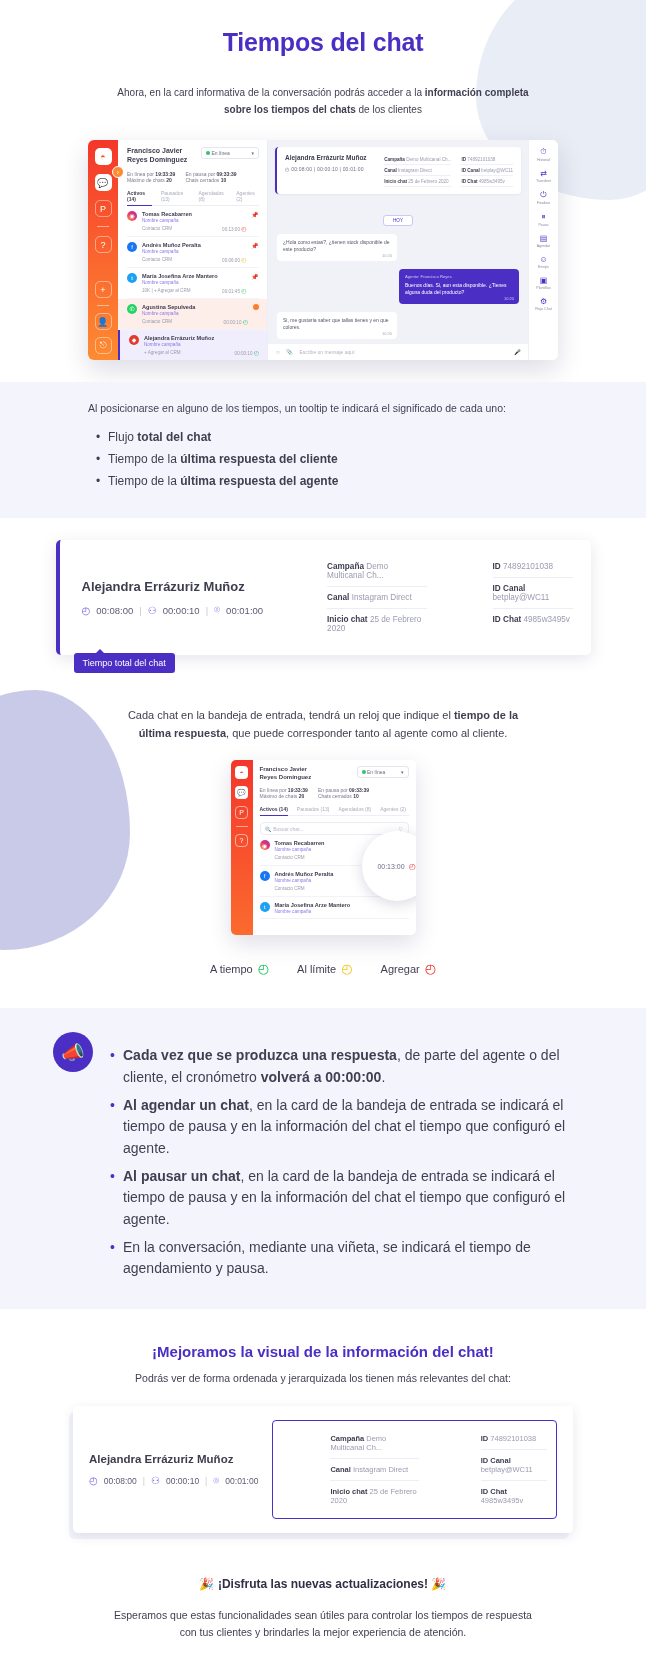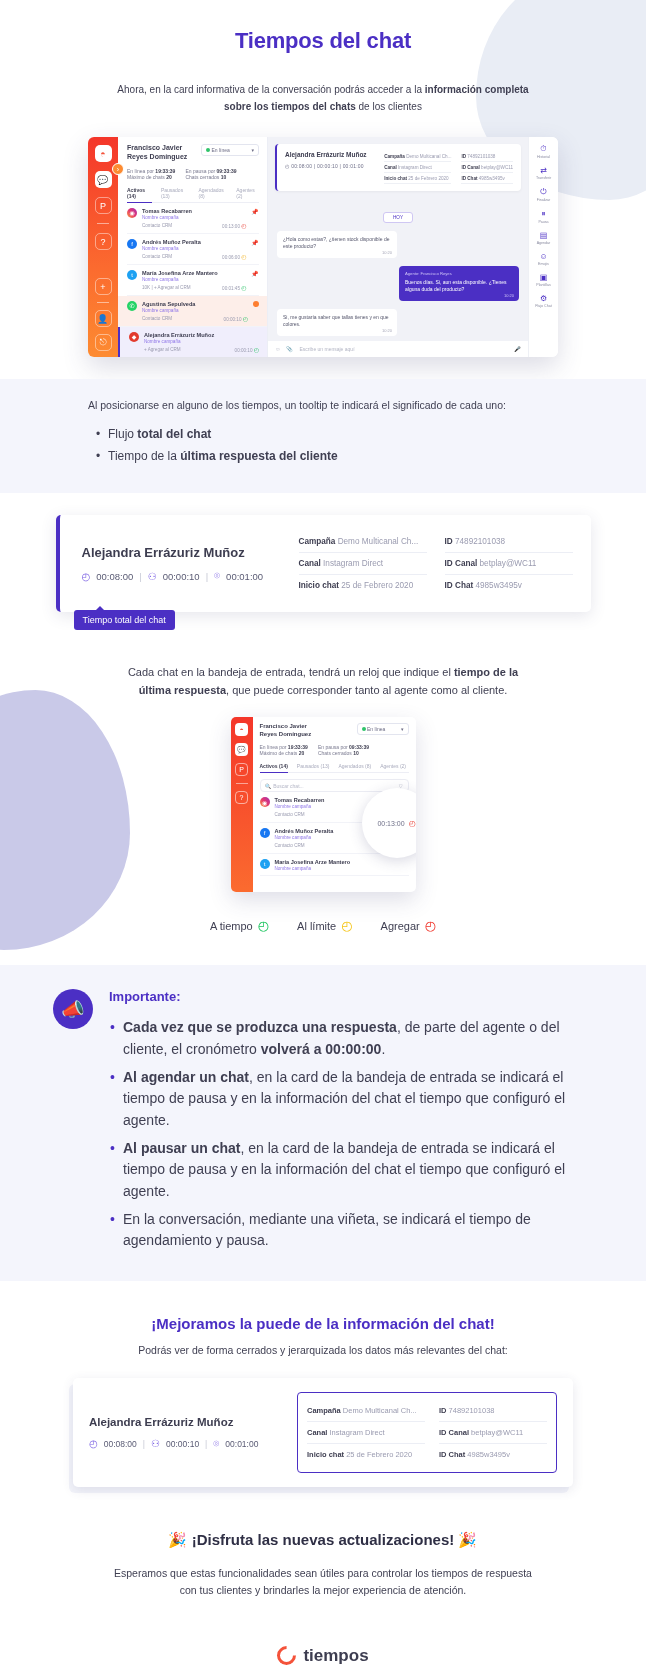--- a/index.html
+++ b/index.html
@@ -22,21 +22,21 @@
   .blob-left {
     position: absolute; left: -80px; top: 690px; width: 210px; height: 260px;
     background: #c9c9e8; border-radius: 55% 45% 60% 40% / 45% 55% 45% 55%;
     z-index: 0;
   }
 
   .band { position: relative; z-index: 2; }
   .band-soft { background: #f4f5fc; }
 
   h1.title {
-    text-align: center; color: #4b2fc4; font-size: 22px; font-weight: bold;
+    text-align: center; color: #4b2fc4; font-size: 25px; font-weight: bold;
     letter-spacing: -0.2px; padding-top: 28px;
   }
   .intro {
     width: 440px; margin: 28px auto 0; text-align: center;
     font-size: 10px; line-height: 1.65; color: #3f3f52;
   }
   .intro b { font-weight: bold; }
 
   
   .mock1-wrap { position: relative; margin: 22px 0 0 0; z-index: 2; }
@@ -141,21 +141,21 @@
     border-left: 4px solid #4b2fc4; box-shadow: 0 4px 16px rgba(60,60,110,.13);
     padding: 16px 18px 16px 22px; display: flex; justify-content: space-between; align-items: center; gap: 16px;
     position: relative;
   }
   .d-name { font-size: 13px; font-weight: bold; color: #3d3d50; }
   .d-times { font-size: 9.5px; color: #5a5b74; margin-top: 10px; display: flex; align-items: center; gap: 6px; }
   .d-times .sep { color: #c8cad6; }
   .d-ic { color: #7c62e3; font-size: 10px; }
   .d-cols { display: flex; gap: 18px; }
   .d-col { font-size: 8.2px; color: #9a9bb0; min-width: 128px; }
-  .d-col > div { border-bottom: 1px solid #eceef5; padding: 6px 0; }
+  .d-col > div { border-bottom: 1px solid #eceef5; padding: 6px 0; margin-left: 48px; }
   .d-col > div:last-child { border-bottom: none; }
   .d-col b { color: #3d3d50; }
   .tooltip {
     position: absolute; left: 14px; bottom: -18px; background: #4b2fc4; color: #fff;
     font-size: 9px; padding: 5px 9px; border-radius: 3px; white-space: nowrap;
   }
   .tooltip:before {
     content: ""; position: absolute; top: -4px; left: 22px;
     border-left: 4px solid transparent; border-right: 4px solid transparent; border-bottom: 4px solid #4b2fc4;
   }
@@ -198,21 +198,21 @@
   .mej-card-wrap { position: relative; width: 500px; margin: 22px auto 0; }
   .mej-shadow { position: absolute; inset: 0; background: #f3f4fa; border-radius: 6px; transform: translate(-4px,6px); }
   .mej-card {
     position: relative; background: #fff; border-radius: 5px; box-shadow: 0 3px 12px rgba(60,60,110,.12);
     padding: 14px 16px; display: flex; justify-content: space-between; align-items: center; gap: 14px;
   }
   .mej-right { border: 1.5px solid #4b2fc4; border-radius: 4px; padding: 7px 9px; display: flex; gap: 14px; }
 
   
   .outro { text-align: center; margin-top: 44px; position: relative; z-index: 2; }
-  .outro-title { font-size: 15px; font-weight: bold; color: #2f2f45; }
+  .outro-title { font-size: 12px; font-weight: bold; color: #2f2f45; }
   .outro-p { width: 420px; margin: 16px auto 0; font-size: 10.5px; line-height: 1.65; color: #3f3f52; }
   .footer { display: flex; align-items: center; justify-content: center; gap: 7px; margin: 46px 0 26px; position: relative; z-index: 2; }
   .logo-mark { width: 19px; height: 19px; border-radius: 50%; border: 3px solid #f4523a; border-right-color: transparent; transform: rotate(-45deg); }
   .logo-text { font-size: 17px; font-weight: bold; color: #3d3d50; }
 </style>
 </head>
 <body>
 
 <div class="page">
   <div class="blob-tr"></div>
@@ -398,20 +398,21 @@
           </div>
       </div>
     </div>
   </div>
 
   <div class="band band-soft tt-band" style="margin-top:22px;">
     <p class="tt-lead">Al posicionarse en alguno de los tiempos, un tooltip te indicará el significado de cada uno:</p>
     <ul class="tt-list">
       <li><span>Flujo </span><b>total del chat</b></li>
       <li><span>Tiempo de la </span><b>última respuesta del cliente</b></li>
+      <li><span>Tiempo de la </span><b>última respuesta del agente</b></li>
     </ul>
   </div>
 
   <div class="detail-wrap">
     <div class="detail">
       <div>
         <div class="d-name">Alejandra Errázuriz Muñoz</div>
         <div class="d-times">
           <span class="d-ic">◴</span>
             <span>00:08:00</span>
@@ -522,34 +523,33 @@
   <div class="legend">
     <div><span>A tiempo</span><span class="ic g">◴</span></div>
     <div><span>Al límite</span><span class="ic y">◴</span></div>
     <div><span>Agregar</span><span class="ic r">◴</span></div>
   </div>
 
   <div class="imp-band">
     <div class="imp-inner">
       <div class="imp-badge">📣</div>
       <div style="flex:1">
-        <div class="imp-title">Importante:</div>
         <ul class="imp-list">
           <li><b>Cada vez que se produzca una respuesta</b><span>, de parte del agente o del cliente, el cronómetro </span><b>volverá a 00:00:00</b><span>.</span></li>
           <li><b>Al agendar un chat</b><span>, en la card de la bandeja de entrada se indicará el tiempo de pausa y en la información del chat el tiempo que configuró el agente.</span></li>
           <li><b>Al pausar un chat</b><span>, en la card de la bandeja de entrada se indicará el tiempo de pausa y en la información del chat el tiempo que configuró el agente.</span></li>
           <li><span>En la conversación, mediante una viñeta, se indicará el tiempo de agendamiento y pausa.</span></li>
         </ul>
       </div>
     </div>
   </div>
 
   <div class="mej-band">
-    <div class="mej-title">¡Mejoramos la puede de la información del chat!</div>
-    <div class="mej-sub">Podrás ver de forma cerrados y jerarquizada los datos más relevantes del chat:</div>
+    <div class="mej-title">¡Mejoramos la visual de la información del chat!</div>
+    <div class="mej-sub">Podrás ver de forma ordenada y jerarquizada los tienen más relevantes del chat:</div>
     <div class="mej-card-wrap">
       <div class="mej-shadow"></div>
       <div class="mej-card">
         <div>
           <div class="d-name" style="font-size:11.5px">Alejandra Errázuriz Muñoz</div>
           <div class="d-times" style="font-size:8.5px">
             <span class="d-ic">◴</span>
               <span>00:08:00</span>
             <span class="sep">|</span>
             <span class="d-ic">⚇</span>

